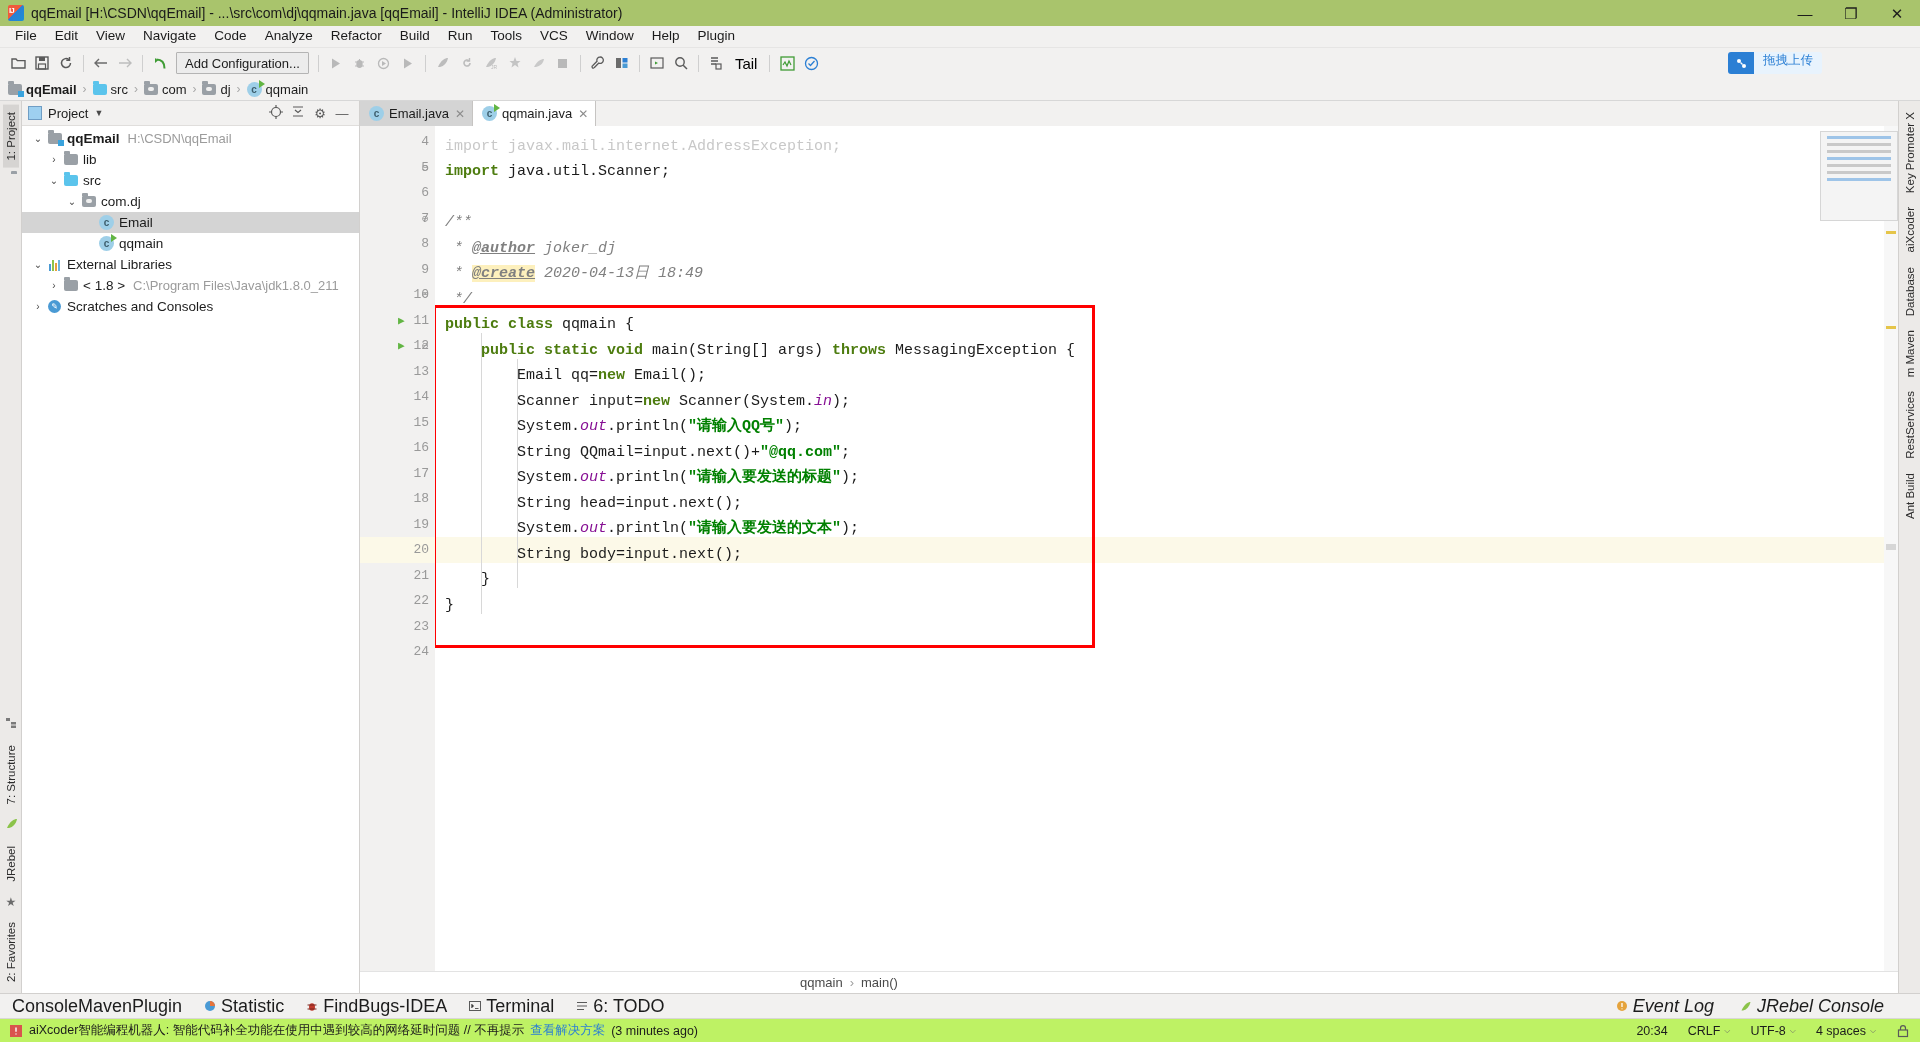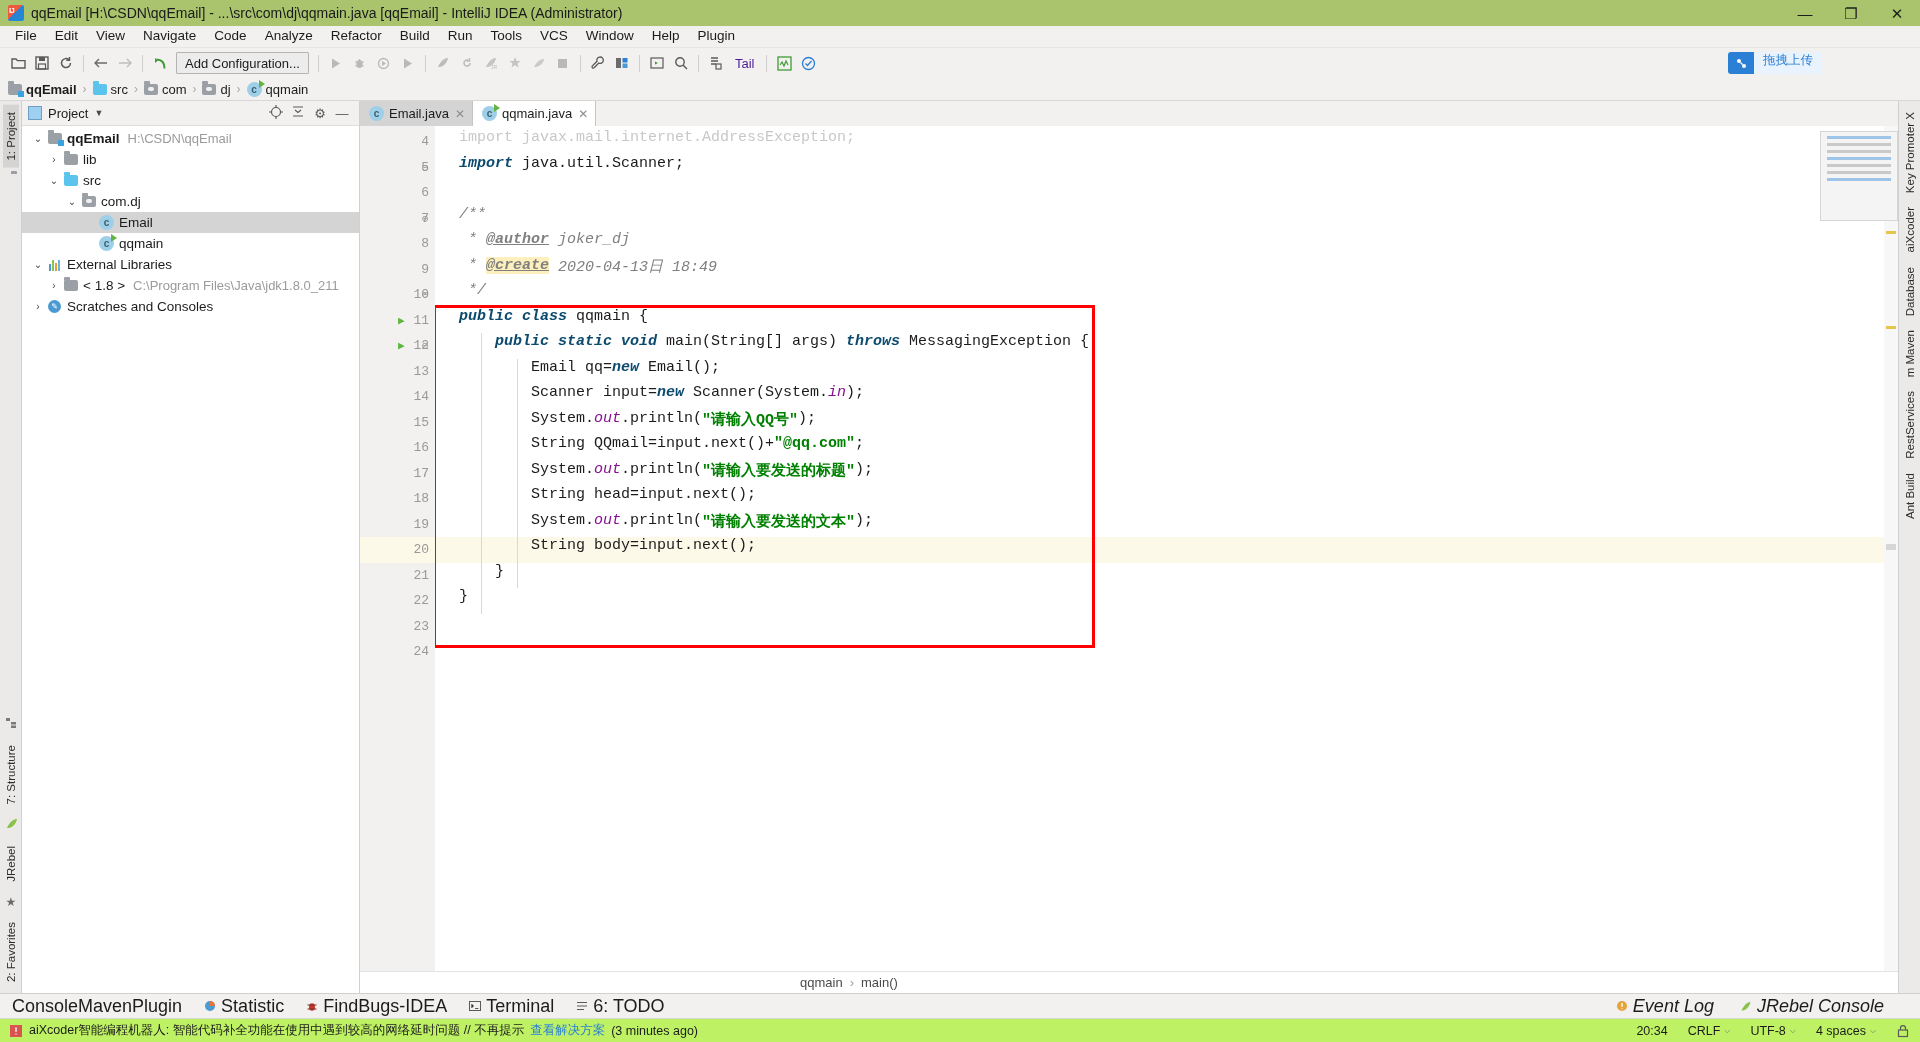--- a/index.html
+++ b/index.html
@@ -49,21 +49,21 @@
     color: #5a5a5a; font-size: 14px; flex: 0 0 24px;
   }
   .tb-ico.dim { color: #b9b9b9; }
   .tb-ico.green { color: #3f9c35; }
   .tb-sep { width: 1px; height: 17px; background: #cfcfcf; margin: 0 5px; flex: 0 0 1px; }
   .cfgbox {
     height: 22px; min-width: 132px; border: 1px solid #b4b4b4; background: #ececec;
     display: flex; align-items: center; padding: 0 8px; font-size: 13px; color: #1c1c1c;
     margin: 0 4px; border-radius: 1px;
   }
-  .tb-text { font-size: 13px; color: #4c1d95; padding: 0 7px; }
+  .tb-text { font-size: 15px; color: #000000; padding: 0 7px; }
   .upload-pill {
     position: absolute; right: 98px; top: 4px; height: 22px; display: flex; align-items: flex-start;
     background: #e8f3fd; border-radius: 3px; overflow: hidden;
   }
   .upload-pill .up-ic {
     width: 26px; height: 22px; background: #2b7fd4; color: #fff; display: flex;
     align-items: center; justify-content: center; font-size: 12px;
   }
   .upload-pill .up-tx { padding: 0 9px; font-size: 12.5px; color: #2b7fd4; }
 
@@ -172,23 +172,23 @@
     padding-right: 6px; font-size: 13px; color: #999999; position: relative;
   }
   .gline.cur { background: #fcf9e8; }
   .gmark { position: absolute; left: 38px; color: #62b543; font-size: 11px; }
   .gfold { position: absolute; left: 62px; color: #9a9a9a; font-size: 11px; }
 
   .codearea {
     flex: 1 1 auto; position: relative; background: #fff; padding-top: 3px;
     font-family: "Liberation Mono", monospace; font-size: 15px; overflow: hidden;
   }
-  .cline { height: 25.5px; display: flex; align-items: flex-start; white-space: pre; padding-left: 24px; }
+  .cline { height: 25.5px; display: flex; align-items: flex-end; white-space: pre; padding-left: 10px; }
   .cline.cur { background: #fcf9e8; }
-  .kw { color: #0c4a6e; font-weight: bold; font-style: italic; }
+  .kw { color: #4d7c0f; font-weight: bold; }
   .plain { color: #1c1c1c; }
   .str { color: #008000; font-weight: bold; }
   .cmt { color: #808080; font-style: italic; }
   .tagc { color: #808080; font-style: italic; font-weight: bold; text-decoration: underline; }
   .tagc.hl { background: #fdf0bd; }
   .fld { color: #871094; font-style: italic; }
   .dim { color: #c8c8c8; }
 
   .redbox {
     position: absolute; border: 3px solid #ff0000; pointer-events: none;

